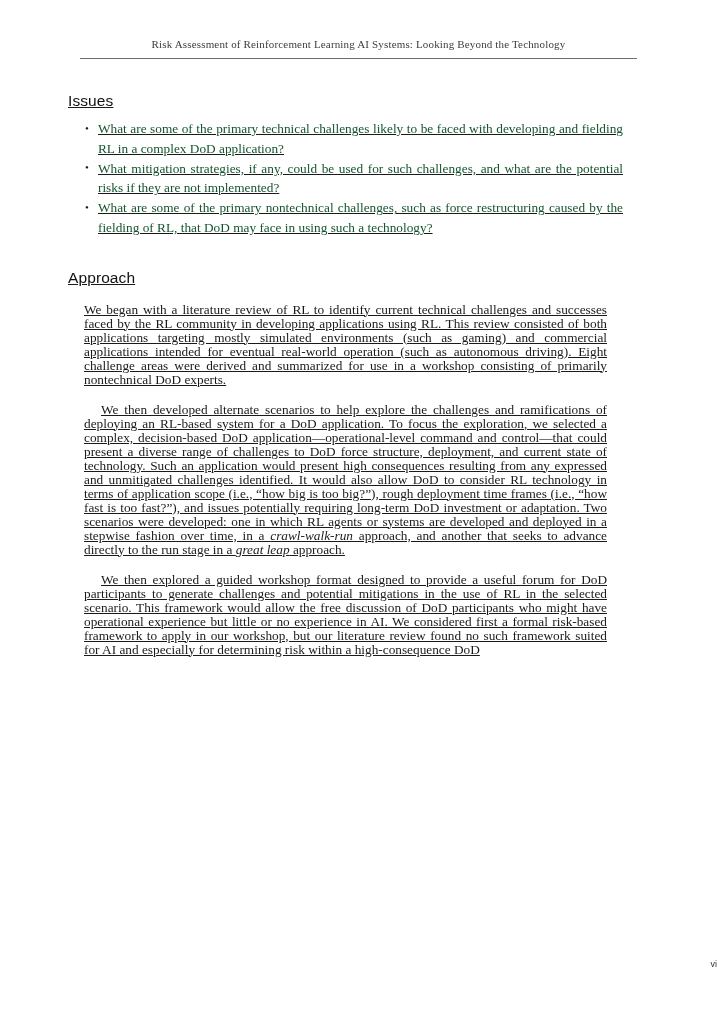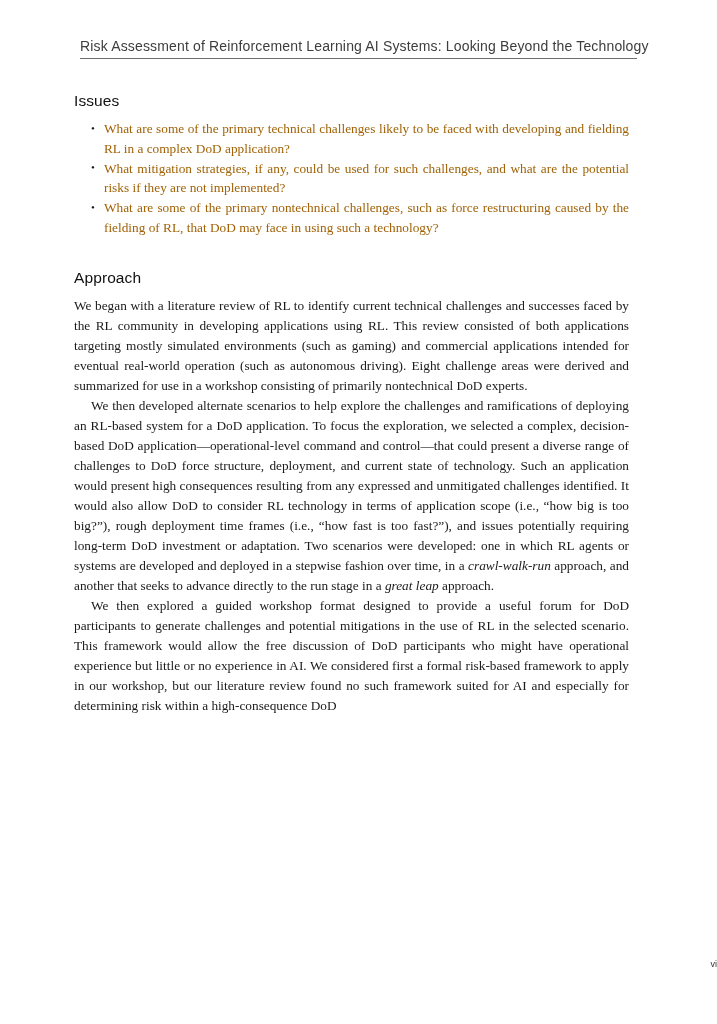--- a/index.html
+++ b/index.html
@@ -22,41 +22,42 @@
     background: #ffffff;
   }
 
   
   .running-head {
     position: absolute;
     left: 80px;
     top: 38px;
     width: 557px;
     text-align: center;
-    font-family: Liberation Sans, sans-serif;
-    font-size: 14px;
+    font-family: Liberation Serif, serif;
+    font-size: 11px;
     letter-spacing: 0.16px;
     color: #3d3d3d;
     white-space: nowrap;
   }
   .head-rule {
     position: absolute;
     left: 80px;
     top: 58px;
     width: 557px;
     height: 1px;
     background: #6d6d6d;
   }
 
   
   .content {
     position: absolute;
-    left: 74px;
+    left: 68px;
     top: 92px;
     width: 555px;
+    text-decoration: underline;
   }
 
   h2.section-heading {
     font-family: "Liberation Sans", sans-serif;
     font-weight: 400;
     font-size: 15.5px;
     color: #111111;
     margin: 0 0 9px 0;
     letter-spacing: 0.1px;
   }
@@ -71,40 +72,40 @@
     padding: 0;
   }
   ul.issues-list li {
     position: relative;
     padding-left: 30px;
     margin: 0 0 0.5px 0;
     font-size: 13.3px;
     line-height: 19.6px;
     text-align: justify;
     text-justify: inter-word;
-    color: #a16207;
+    color: #14532d;
     hyphens: none;
   }
   ul.issues-list li::before {
     content: "\2022";
     position: absolute;
     left: 17px;
     top: -0.5px;
     font-size: 11px;
     color: #1a1a1a;
   }
 
   
   .approach-block {
     margin-top: 31px;
   }
   p.body-par {
-    margin: 0;
+    margin: 16px;
     font-size: 13.3px;
-    line-height: 20px;
+    line-height: 14px;
     text-align: justify;
     text-justify: inter-word;
     color: #1a1a1a;
     hyphens: none;
   }
   p.body-par.indent {
     text-indent: 17px;
   }
   em.ital {
     font-style: italic;

